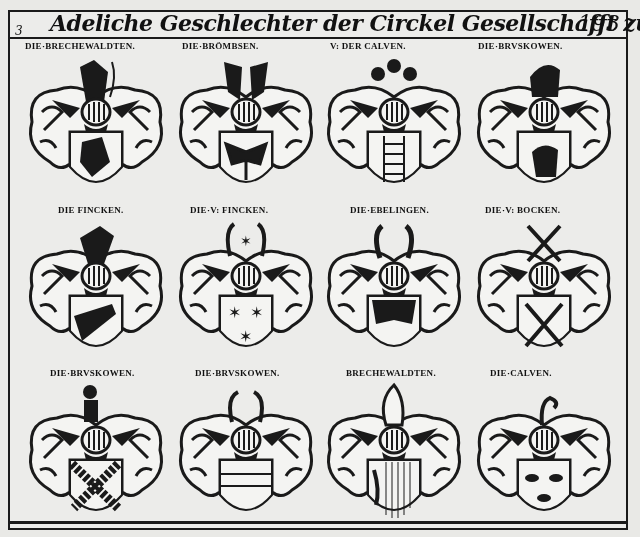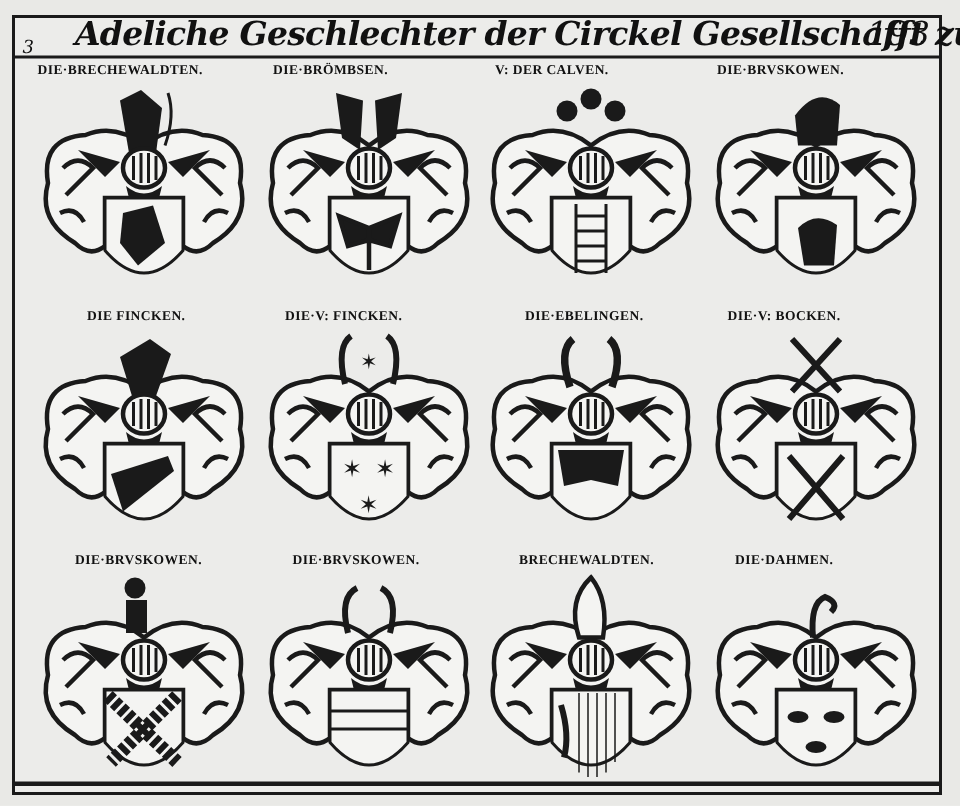--- a/index.html
+++ b/index.html
@@ -94,21 +94,21 @@
         <use href="#mantle"></use>
         <path d="M58 10 L90 45 M90 10 L58 45" stroke="#1a1a1a" stroke-width="4"></path>
         <use href="#helm"></use>
         <path d="M48 80 L100 80 L100 115 Q74 145 48 115 Z" fill="#f4f4f2" stroke="#1a1a1a" stroke-width="2"></path>
         <path d="M56 88 L92 130 M92 88 L56 130" stroke="#1a1a1a" stroke-width="4"></path>
       </svg></div>
 
   <span class="label" style="left:40px;top:356px">DIE·BRVSKOWEN.</span>
   <span class="label" style="left:185px;top:356px">DIE·BRVSKOWEN.</span>
   <span class="label" style="left:336px;top:356px">BRECHEWALDTEN.</span>
-  <span class="label" style="left:480px;top:356px">DIE·DAHMEN.</span>
+  <span class="label" style="left:480px;top:356px">DIE·CALVEN.</span>
 
   <div class="arms" style="left:12px;top:368px"><svg viewBox="0 0 148 150">
         <use href="#mantle"></use>
         <circle cx="68" cy="12" r="7" fill="#1a1a1a"></circle>
         <rect x="62" y="20" width="14" height="22" fill="#1a1a1a"></rect>
         <use href="#helm"></use>
         <path d="M48 80 L100 80 L100 115 Q74 145 48 115 Z" fill="#f4f4f2" stroke="#1a1a1a" stroke-width="2"></path>
         <path d="M50 84 L96 128 M96 84 L52 128" stroke="#1a1a1a" stroke-width="9" stroke-dasharray="4 2"></path>
       </svg></div>
   <div class="arms" style="left:162px;top:368px"><svg viewBox="0 0 148 150">

